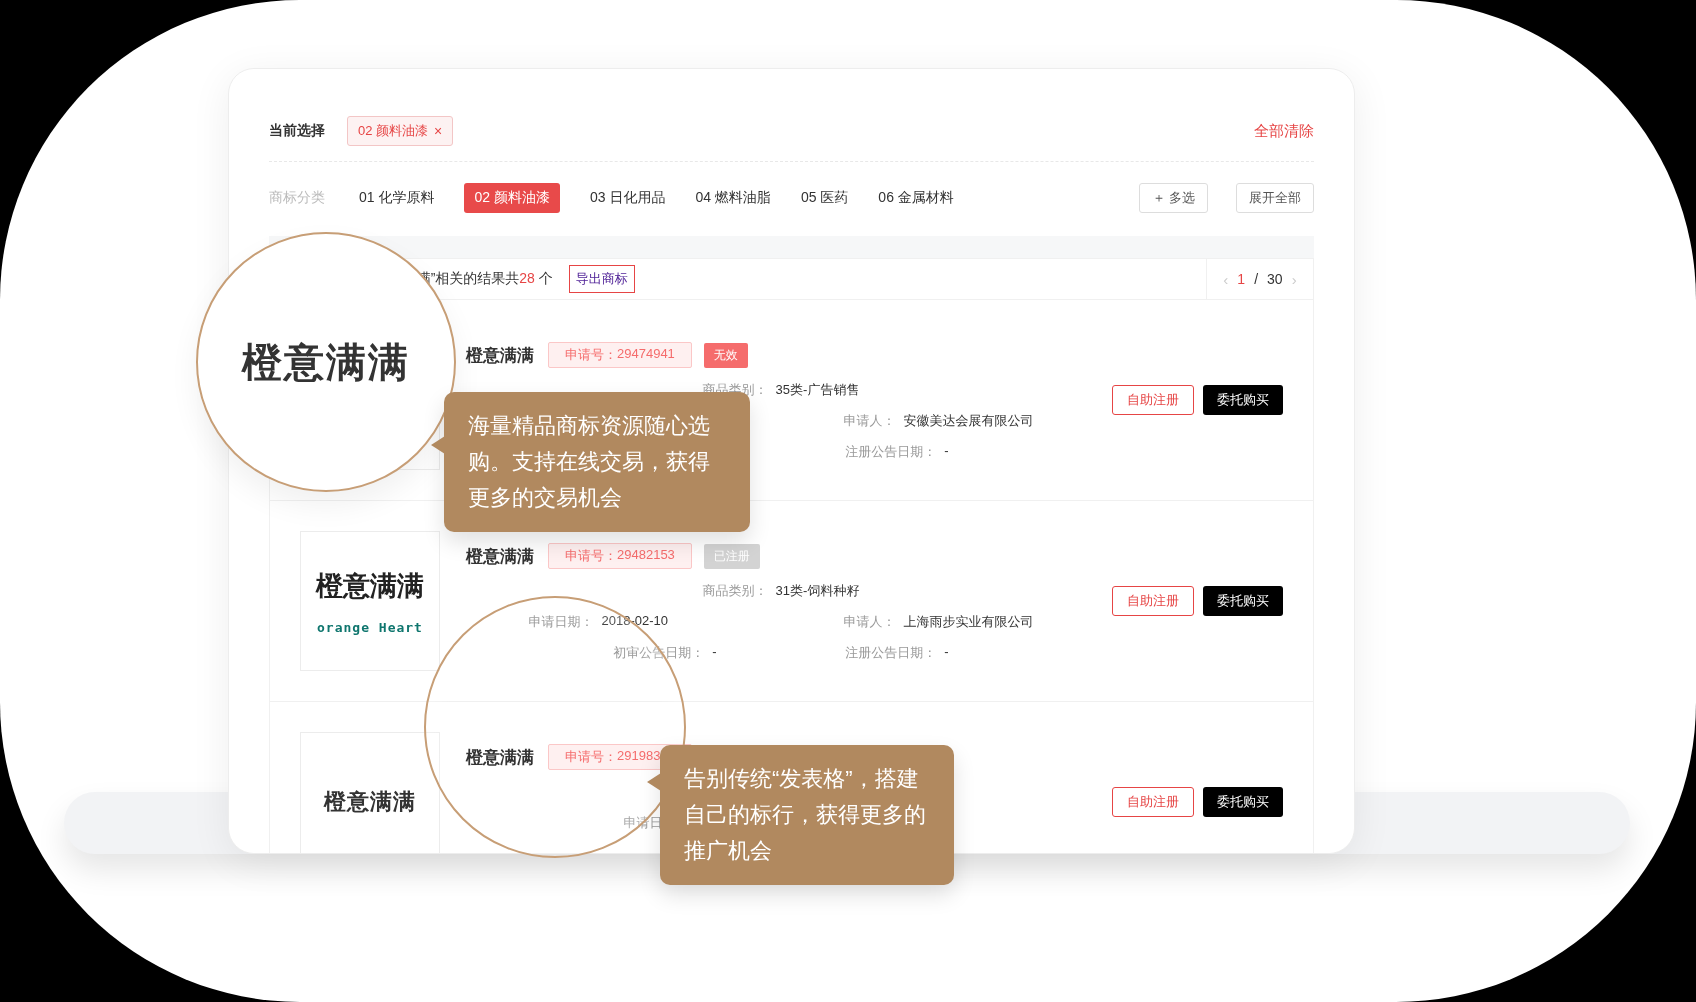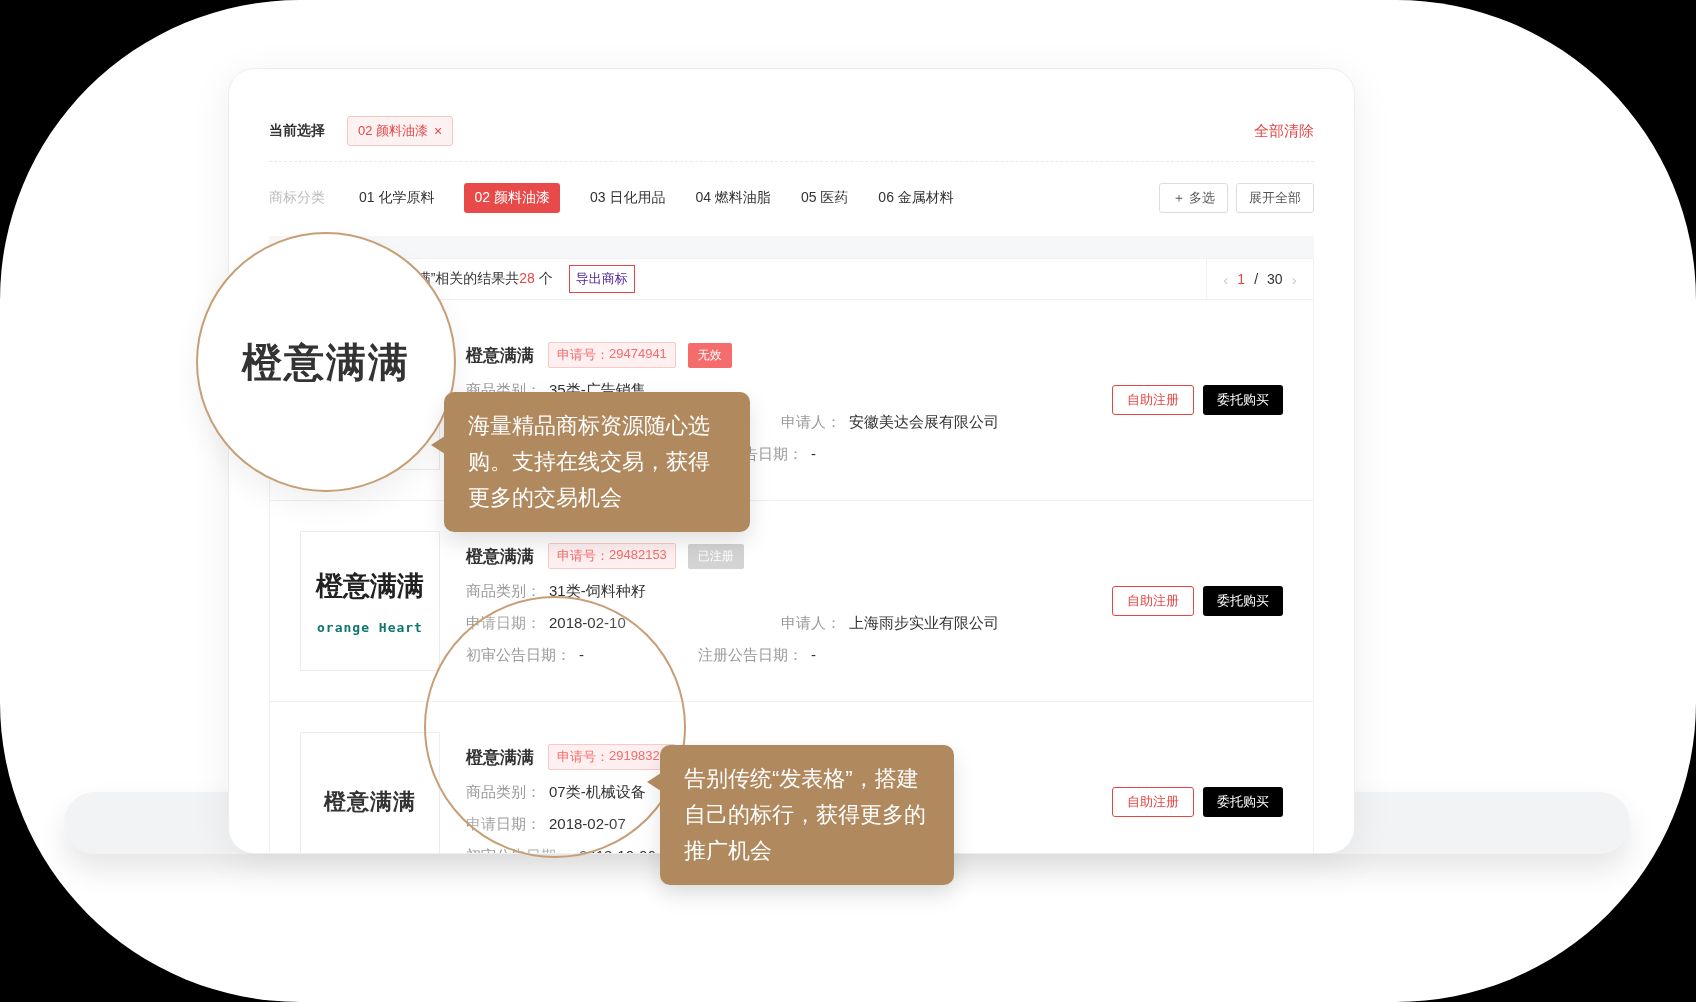--- a/index.html
+++ b/index.html
@@ -23,21 +23,21 @@
   .spacer{flex:1;}
   .clear-all{font-size:15px;color:#e64545;cursor:pointer;}
   .dash-div{border-top:1px dashed #e8e8e8;margin-top:12px;}
   .frow-b{margin-top:12px;height:48px;}
   .cat-label{font-size:14px;color:#bbb;}
   .cats{display:flex;align-items:center;margin-left:34px;gap:30px;}
   .cat{font-size:14px;color:#333;cursor:pointer;white-space:nowrap;}
   .cat.active{background:#e84a4a;color:#fff;padding:6px 10px;border-radius:3px;}
   .gbtn{font-size:13px;color:#555;border:1px solid #ddd;border-radius:3px;padding:5px 12px;
     background:#fff;cursor:pointer;white-space:nowrap;}
-  .gbtn + .gbtn{margin-left:8px;}
+  .gbtn + .gbtn{margin-left:28px;}
   .band{height:22px;background:#f6f7f8;margin-top:14px;}
 
   
   .card{border:1px solid #f0f0f0;background:#fff;}
   .res-header{display:flex;align-items:center;height:40px;border-bottom:1px solid #f0f0f0;
     white-space:nowrap;overflow:hidden;}
   .summary{margin-left:30px;font-size:14px;color:#333;}
   .summary .cnt{color:#e64545;}
   .export-btn{margin-left:16px;padding:4px 6px;font-size:13px;color:#4c1d95;border:1px solid #e64545;
     border-radius:0;background:#fff;cursor:pointer;}
@@ -53,26 +53,26 @@
   .rrow:last-child{border-bottom:none;}
   .thumb{width:138px;height:138px;border:1px solid #ececec;background:#fff;flex:none;
     display:flex;flex-direction:column;align-items:center;justify-content:center;cursor:pointer;}
   .thumb-cal{font-family:"DejaVu Serif","Liberation Serif",serif;font-size:27px;font-weight:bold;color:#222;}
   .thumb-sub{font-family:"DejaVu Sans Mono","Liberation Mono",monospace;font-size:13px;font-weight:bold;
     color:#0f766e;margin-top:16px;letter-spacing:1px;}
   .thumb-plain{font-size:22px;font-weight:bold;color:#333;letter-spacing:1px;}
   .details{margin-left:26px;flex:1;min-width:0;}
   .line1{display:flex;align-items:center;margin-top:12px;}
   .tm-name{font-size:17px;font-weight:bold;color:#333;white-space:nowrap;}
-  .appno{display:inline-flex;margin-left:14px;padding:3px 8px;font-size:13px;color:#f56c6c;
+  .appno{display:inline-flex;margin-left:14px;padding:3px 16px;font-size:13px;color:#f56c6c;
     background:#fef0f0;border:1px solid #fbc7c7;border-radius:2px;white-space:nowrap;}
   .badge{margin-left:12px;padding:4px 10px;font-size:12px;color:#fff;border-radius:2px;white-space:nowrap;}
   .badge.invalid{background:#f56c6c;}
   .badge.registered{background:#d3d3d3;}
-  .dline{display:flex;margin-top:13px;font-size:15px;color:#333;white-space:nowrap;}
+  .dline{display:flex;margin-top:13px;font-size:13px;color:#333;white-space:nowrap;justify-content:center;}
   .pair{display:flex;}
   .pair .lbl{color:#999;margin-right:8px;}
   .pair.w1{width:315px;}
   .pair.w2{width:232px;}
   .actions{display:flex;align-items:flex-start;gap:9px;align-self:center;margin-left:16px;}
   .btn-outline{padding:5px 14px;font-size:13px;color:#e64545;border:1px solid #e64545;border-radius:3px;
     background:#fff;cursor:pointer;white-space:nowrap;}
   .btn-solid{padding:6px 14px;font-size:13px;color:#fff;border:none;border-radius:3px;
     background:#000000;cursor:pointer;white-space:nowrap;}
 

